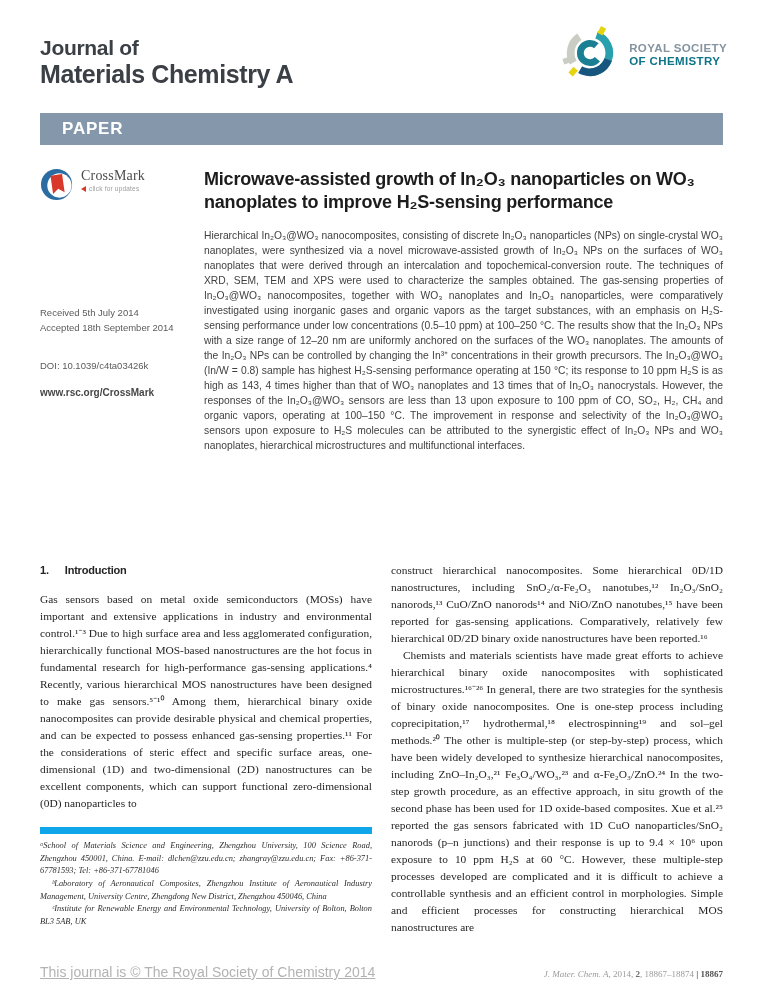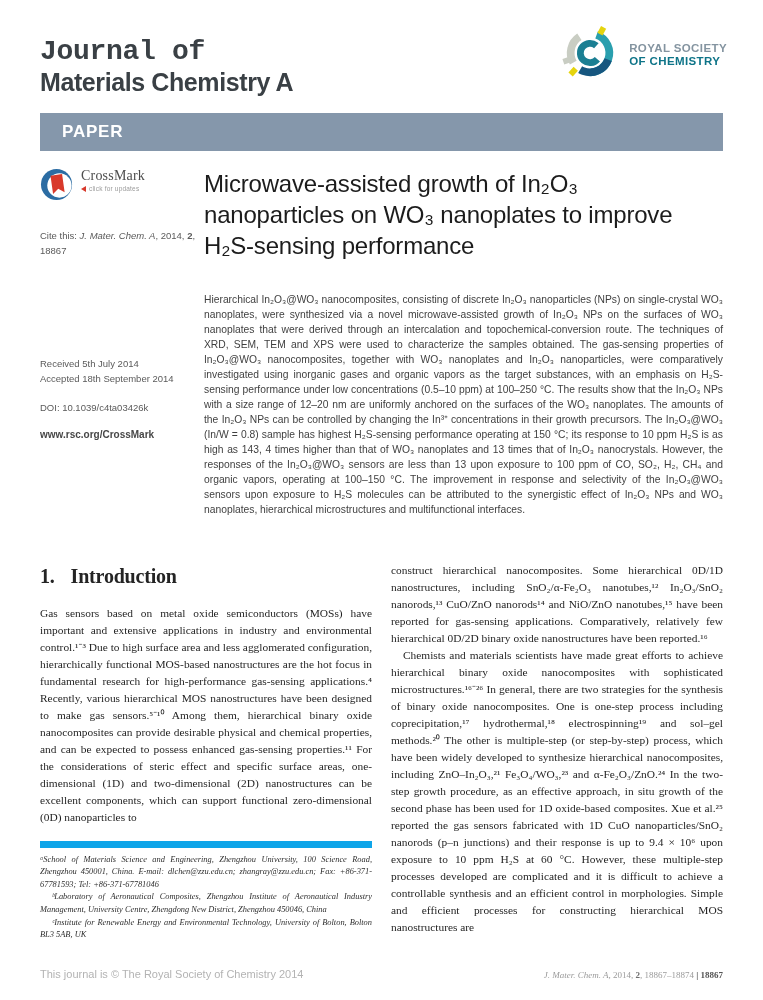--- a/index.html
+++ b/index.html
@@ -5,79 +5,79 @@
   * { margin:0; padding:0; box-sizing:border-box; }
   html,body { background:#e9e9e9; }
   .page {
     position:relative; width:763px; height:1000px; margin:0 auto;
     background:#ffffff; overflow:hidden;
     font-family:"Liberation Sans", sans-serif; color:#222;
   }
 
   
   .masthead { position:absolute; top:36px; left:40px; color:#3a4045; }
-  .masthead .j1 { font-size:28px; font-weight:bold; letter-spacing:-0.3px; line-height:1.15;font-family:Liberation Mono, monospace; }
+  .masthead .j1 { font-size:21px; font-weight:bold; letter-spacing:-0.3px; line-height:1.15; }
   .masthead .j2 { font-size:25px; font-weight:bold; letter-spacing:-0.4px; line-height:1.15; }
 
   .rsc-logo { position:absolute; top:24px; right:36px; display:flex; align-items:center; gap:10px; }
   .rsc-text { line-height:1.12; }
   .rsc-text .l1 { font-size:11.5px; color:#8494a0; font-weight:bold; letter-spacing:0.4px; }
   .rsc-text .l2 { font-size:11.5px; color:#0e7488; font-weight:bold; letter-spacing:0.4px; }
 
   .banner {
-    position:absolute; top:113px; left:40px; width:683px; height:38px;
+    position:absolute; top:113px; left:40px; width:683px; height:32px;
     background:#8597ab; display:flex; align-items:center; padding-left:22px;
   }
   .banner span { color:#ffffff; font-size:17px; font-weight:bold; letter-spacing:0.8px; }
 
   
   .front { position:absolute; top:168px; left:40px; width:683px; display:flex; }
   .side { width:164px; flex:none; padding-right:10px; }
   .main { flex:1; }
 
   .crossmark { display:flex; align-items:flex-start; gap:6px; cursor:pointer;text-align:right; }
   .cm-txt .cm-name { font-family:"Liberation Serif", serif; font-size:14px; color:#4d4d4d; letter-spacing:0.2px; }
   .cm-sub { display:flex; align-items:center; gap:3px; margin-top:1px; }
   .cm-arrow { width:0; height:0; border-top:3px solid transparent; border-bottom:3px solid transparent; border-right:5px solid #d8392b; }
   .cm-sub span { font-size:6.5px; color:#9b9b9b; letter-spacing:0.2px; }
 
   .cite { margin-top:22px; font-size:9.5px; color:#5a5a5a; line-height:1.55; width:158px; }
   .cite .it { font-style:italic; }
   .cite .bd { font-weight:bold; }
 
   .recv { margin-top:99px; font-size:9.5px; color:#5a5a5a; line-height:1.55; }
-  .doi  { margin-top:15px; font-size:9.5px; color:#5a5a5a; }
+  .doi  { margin-top:25px; font-size:9.5px; color:#5a5a5a; }
   .web  { margin-top:16px; font-size:10px; font-weight:bold; color:#474747; }
 
   .title {
-    font-size:24px; font-weight:normal; color:#1c1c1c;
+    font-size:18px; font-weight:bold; color:#1c1c1c;
     line-height:1.3; letter-spacing:-0.2px;
   }
   .authors { margin-top:13px; font-size:11.5px; color:#3a3a3a; line-height:1.5; width:96%; }
   .abstract {
-    margin-top:30px; font-size:10.3px; color:#3f3f3f;
+    margin-top:13px; font-size:10.3px; color:#3f3f3f;
     line-height:1.46; text-align:justify;
   }
 
   
   .columns { position:absolute; top:562px; left:40px; width:683px; display:flex; gap:19px; }
   .col { width:332px; font-family:"Liberation Serif", serif; font-size:11.4px; color:#1f1f1f; line-height:1.49; text-align:justify; }
-  .intro-h { font-family:Liberation Serif, serif; font-size:20px; font-weight:bold; color:#242424; margin-bottom:13px; letter-spacing:-0.2px; }
+  .intro-h { font-family:Liberation Sans, sans-serif; font-size:11px; font-weight:bold; color:#242424; margin-bottom:13px; letter-spacing:-0.2px; }
   .intro-h .num { margin-right:16px; }
   .col p + p { text-indent:12px; }
 
   .footnotes { margin-top:15px; border-top:7px solid #0ea5e9; padding-top:6px; }
   .footnotes p { font-size:8.4px; font-style:italic; line-height:1.5; color:#2e2e2e; text-align:justify; text-indent:0; }
 
   
   .footer {
     position:absolute; left:40px; bottom:20px; width:683px;
     display:flex; justify-content:space-between; align-items:baseline;
   }
-  .footer .left { font-size:11px; color:#b3b3b3; }
+  .footer .left { font-size:14px; color:#b3b3b3;text-decoration:underline; }
   .footer .right { font-size:9px; color:#9a9a9a; font-family:"Liberation Serif", serif; }
   .footer .right .it { font-style:italic; }
   .footer .right .bd { font-weight:bold; color:#6e6e6e; }
   .footer .right .pg { font-weight:bold; color:#555; }
 </style>
 </head>
 <body>
 
 <div class="page">
 
@@ -124,21 +124,20 @@
         </span>
         <span class="cm-txt">
           <div class="cm-name">CrossMark</div>
           <div class="cm-sub">
             <span class="cm-arrow"></span>
             <span>click for updates</span>
           </div>
         </span>
       </div>
 
-      <div class="cite"><span>Cite this: </span><span class="it">J. Mater. Chem. A</span><span>, 2014, </span><span class="bd">2</span><span>, 18867</span></div>
 
       <div class="recv">
         <div>Received 5th July 2014</div>
         <div>Accepted 18th September 2014</div>
       </div>
 
       <div class="doi">DOI: 10.1039/c4ta03426k</div>
 
       <div class="web">www.rsc.org/CrossMark</div>
     </div>

